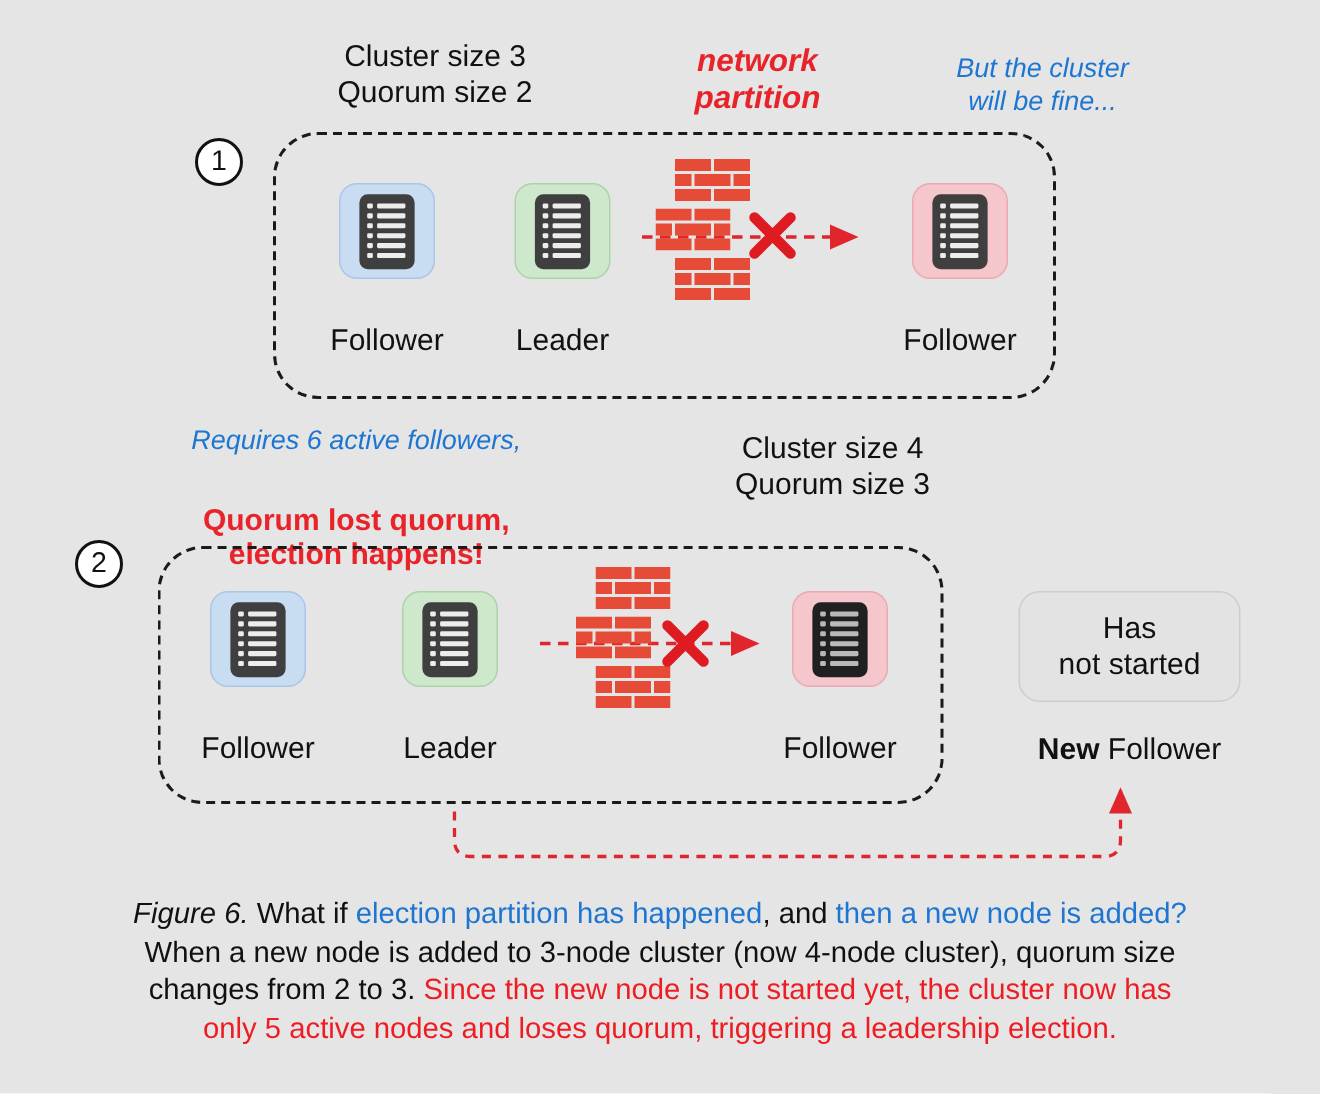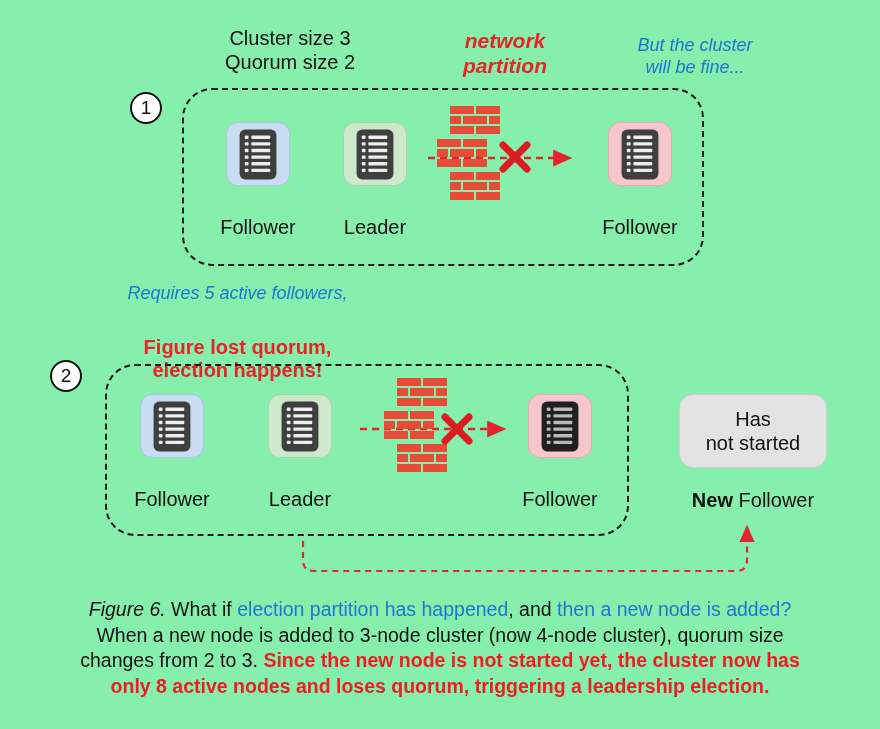--- a/index.html
+++ b/index.html
@@ -1,39 +1,39 @@
 <!DOCTYPE html>
 <html><head>
 <meta charset="utf-8">
 <style>
   html,body{margin:0;padding:0;background:#fff;}
   *{box-sizing:border-box;}
   body{font-family:"Liberation Sans", sans-serif;color:#111;}
-  .canvas{position:relative;width:880px;height:729px;background:#86efac;overflow:hidden;}
+  .canvas{position:relative;width:880px;height:729px;background:#e5e5e5;overflow:hidden;}
   .abs{position:absolute;}
   .center{text-align:center;}
   .cluster-info{font-size:20px;line-height:24px;color:#111;}
   .partition-label{font-size:21px;line-height:25px;color:#e8232a;font-weight:bold;font-style:italic;}
   .blue-note{font-size:18px;line-height:22px;color:#1d76d2;font-style:italic;}
   .red-note{font-size:20px;line-height:23px;color:#e8232a;font-weight:bold;}
   .badge{width:32px;height:32px;border:2px solid #111;border-radius:50%;display:flex;align-items:center;justify-content:center;font-size:19px;background:#fff;}
   .dashed-box{border:2.5px dashed #1a1a1a;border-radius:30px;}
   .node{width:110px;display:flex;flex-direction:column;align-items:center;}
   .node-box{width:64px;height:64px;border-radius:12px;display:flex;align-items:center;justify-content:center;}
   .node-box.blue{background:#c8dcf2;border:1px solid #a9c6e8;}
   .node-box.green{background:#cee8cb;border:1px solid #abd3a8;}
   .node-box.pink{background:#f5c6cb;border:1px solid #e9aab2;}
   .node-label{margin-top:30px;font-size:20px;color:#111;}
   .server-icon.dark{--srv-body:#202020;--srv-line:#b9b9b9;}
   .gray-box{width:148px;height:74px;border-radius:14px;background:#e3e3e3;border:1px solid #cdcdcd;display:flex;flex-direction:column;align-items:center;justify-content:center;font-size:20px;line-height:24px;color:#111;}
   .new-label{font-size:20px;color:#111;}
   .caption{width:880px;text-align:center;font-size:19.5px;line-height:25.5px;color:#111;}
   .cap-italic{font-style:italic;}
   .cap-blue{color:#1d76d2;}
-  .cap-red{color:#ee1c23;font-weight:bold;}
+  .cap-red{color:#ee1c23;font-weight:normal;}
   .overlay{left:0;top:0;pointer-events:none;}
   .z2{z-index:2}.z3{z-index:3}.z4{z-index:4}
 </style>
 </head>
 <body>
 
 <div class="canvas">
 
   <svg width="0" height="0" style="position:absolute" aria-hidden="true">
     <defs>
@@ -108,26 +108,30 @@
   <div class="abs node" style="left:585px;top:122px">
     <div class="node-box pink">
       <svg class="server-icon" width="38" height="51" viewBox="0 0 40 54">
           <use href="#sym-server"></use>
         </svg>
     </div>
     <div class="node-label">Follower</div>
   </div>
 
   <div class="abs center blue-note" style="left:110px;top:282px;width:255px">
-    <div>Requires 5 active followers,</div>
-  </div>
-
+    <div>Requires 6 active followers,</div>
+  </div>
+
+  <div class="abs center cluster-info" style="left:445px;top:287px;width:220px">
+    <div>Cluster size 4</div>
+    <div>Quorum size 3</div>
+  </div>
 
   <div class="abs center red-note" style="left:110px;top:336px;width:255px">
-    <div>Figure lost quorum,</div>
+    <div>Quorum lost quorum,</div>
     <div>election happens!</div>
   </div>
 
   <div class="abs badge" style="left:50px;top:360px">2</div>
 
   <div class="abs dashed-box" style="left:105px;top:364px;width:524px;height:172px"></div>
 
   <div class="abs node" style="left:117px;top:394px">
     <div class="node-box blue">
       <svg class="server-icon" width="38" height="51" viewBox="0 0 40 54">
@@ -197,16 +201,16 @@
     <path d="M5,4 L29,28 M29,4 L5,28" stroke="#dd1b21" stroke-width="7" stroke-linecap="round" fill="none"></path>
   </svg>
   <svg class="abs z4" style="left:440px;top:413px" width="34" height="32" viewBox="0 0 34 32">
     <path d="M5,4 L29,28 M29,4 L5,28" stroke="#dd1b21" stroke-width="7" stroke-linecap="round" fill="none"></path>
   </svg>
 
   <div class="abs caption" style="left:0;top:597px">
     <span class="cap-italic">Figure 6.</span><span> What if </span><span class="cap-blue">election partition has happened</span><span>, and </span><span class="cap-blue">then a new node is added?</span><br>
     <span>When a new node is added to 3-node cluster (now 4-node cluster), quorum size</span><br>
     <span>changes from 2 to 3. </span><span class="cap-red">Since the new node is not started yet, the cluster now has</span><br>
-    <span class="cap-red">only 8 active nodes and loses quorum, triggering a leadership election.</span>
+    <span class="cap-red">only 5 active nodes and loses quorum, triggering a leadership election.</span>
   </div>
 
 </div>
 
 </body></html>

